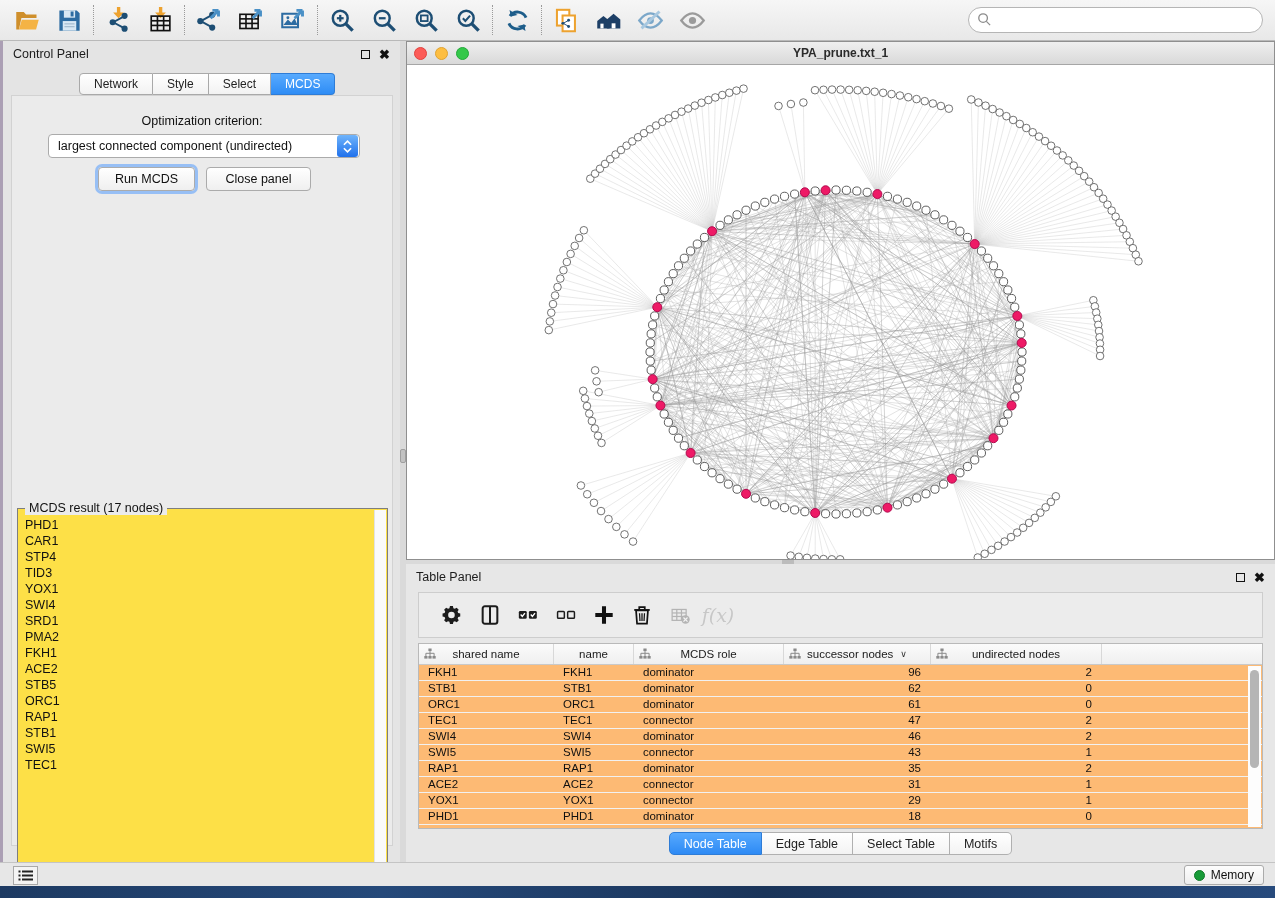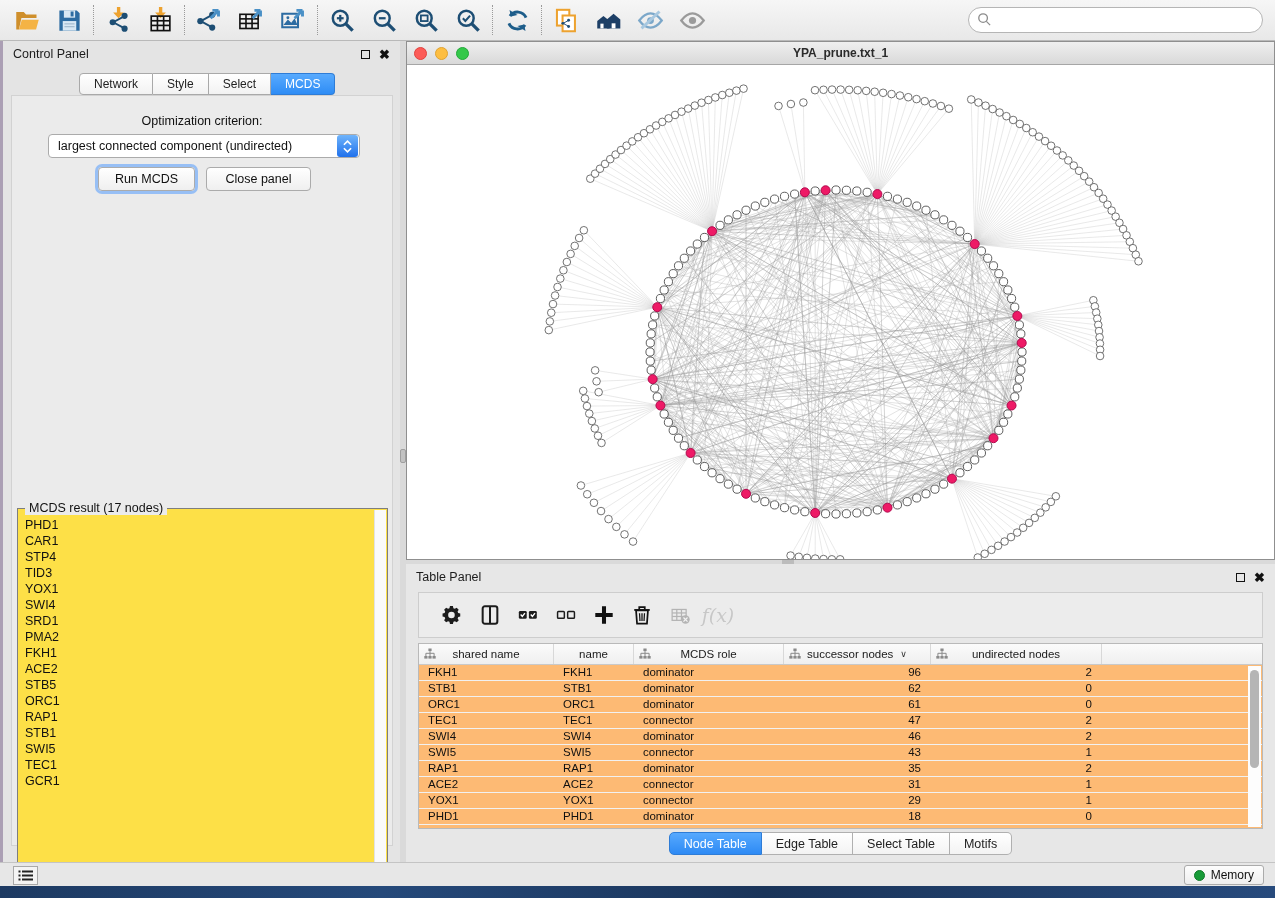--- a/index.html
+++ b/index.html
@@ -330,21 +330,20 @@
           <div class="mcds-item">SRD1</div>
           <div class="mcds-item">PMA2</div>
           <div class="mcds-item">FKH1</div>
           <div class="mcds-item">ACE2</div>
           <div class="mcds-item">STB5</div>
           <div class="mcds-item">ORC1</div>
           <div class="mcds-item">RAP1</div>
           <div class="mcds-item">STB1</div>
           <div class="mcds-item">SWI5</div>
           <div class="mcds-item">TEC1</div>
-          <div class="mcds-item">GCR1</div>
         </div>
       <div id="mcds-scroll"></div>
     </div>
   </div>
 </div>
 
 <div id="v-splitter">
     <div class="grip"></div>
   </div>
 <div id="h-splitter">

